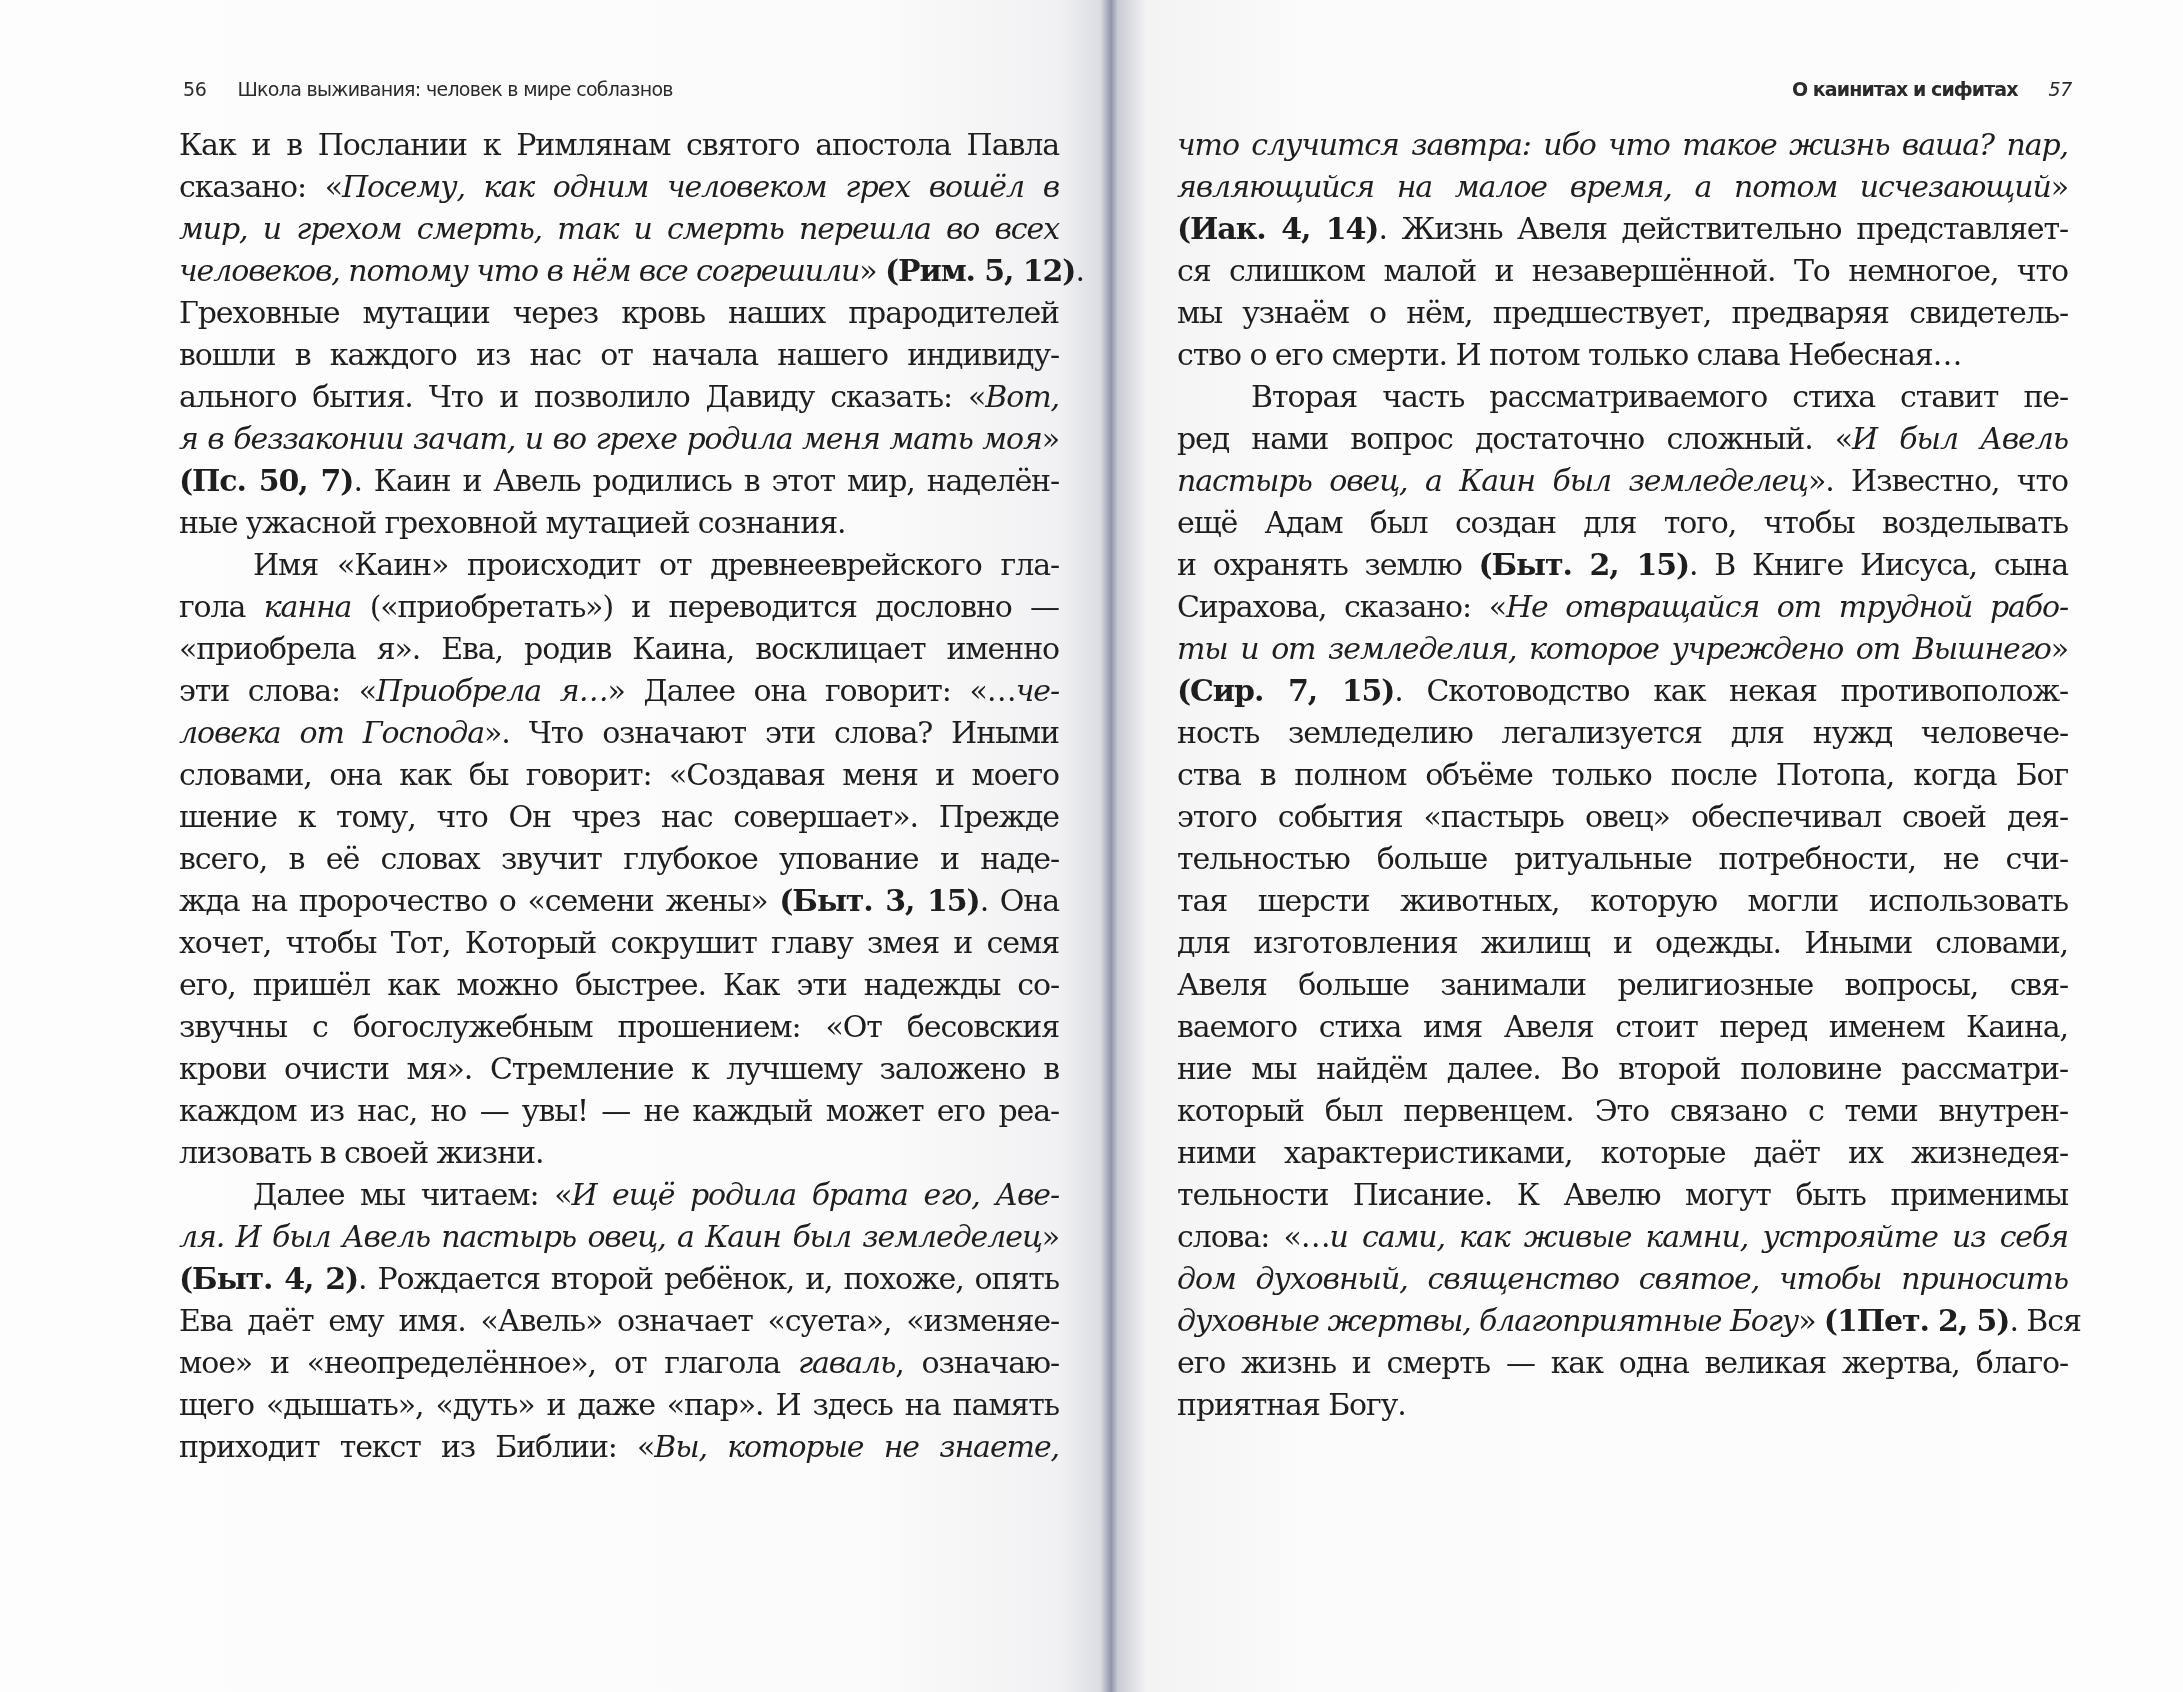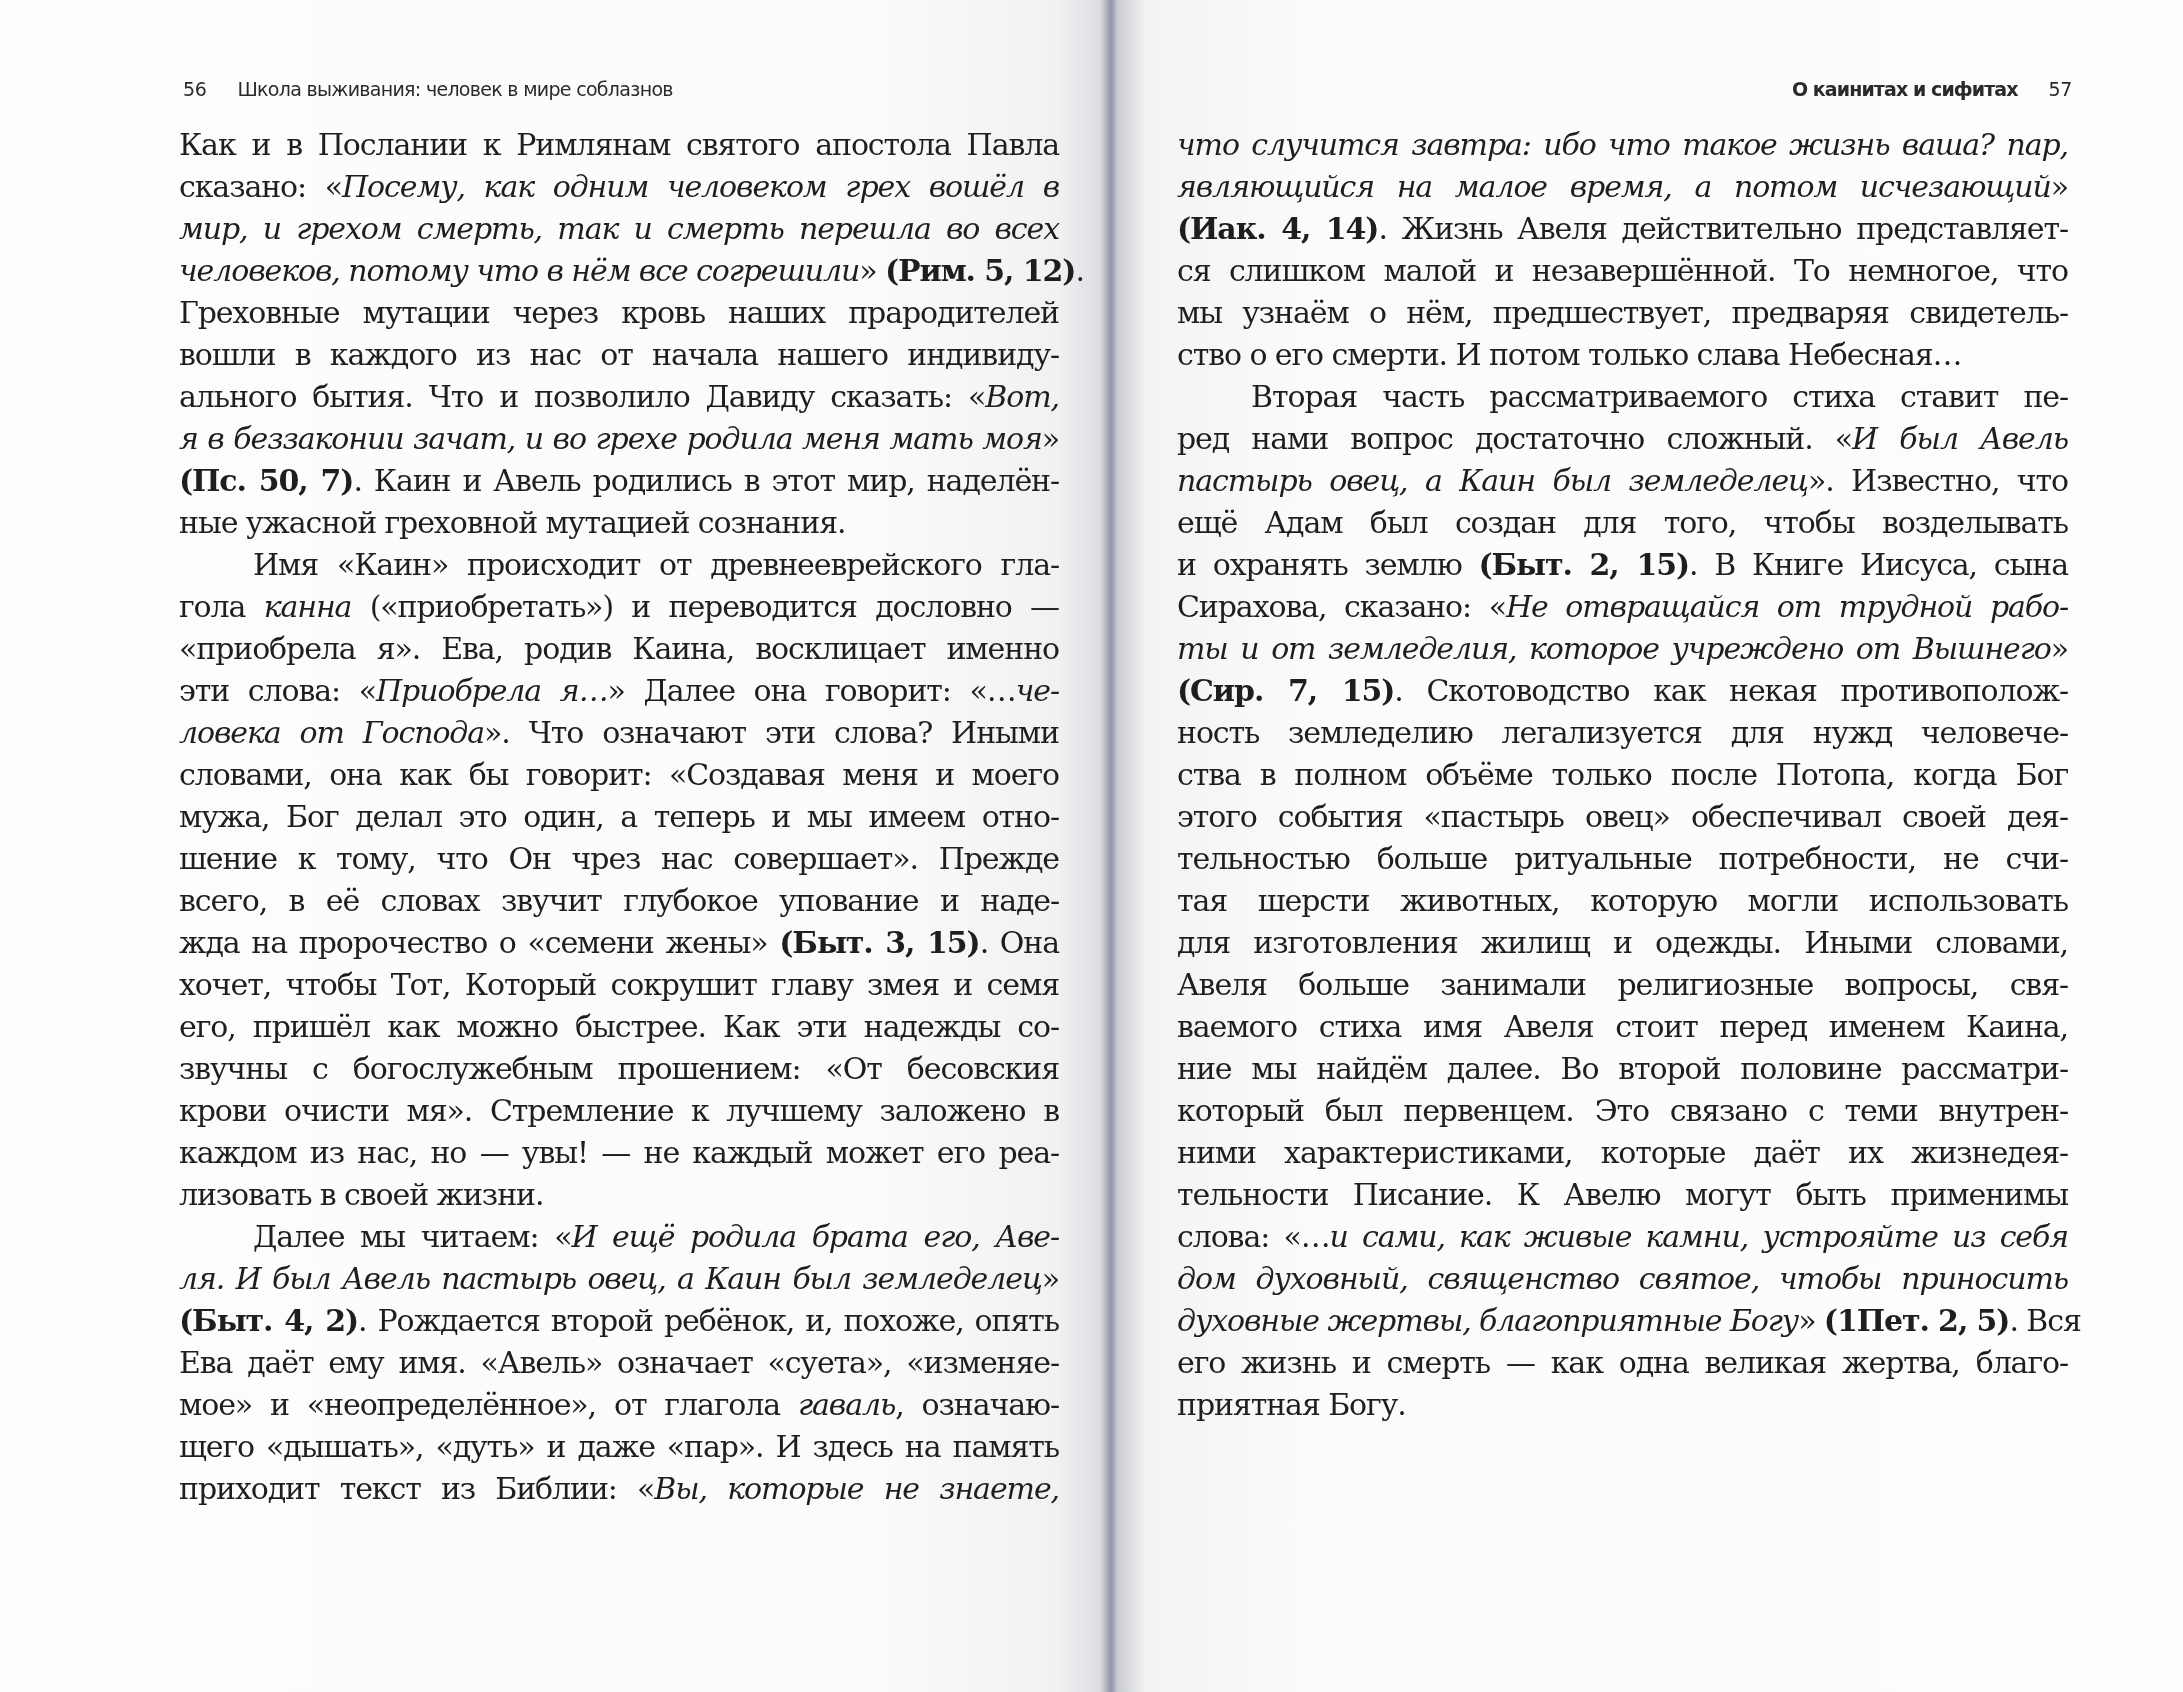--- a/index.html
+++ b/index.html
@@ -36,21 +36,21 @@
       font-size: 19px;
       line-height: 35px;
       color: #2a2a2a;
       white-space: nowrap;
       letter-spacing: -0.4px;
     }
     .page-left .running-head  { left: 183px; }
     .page-right .running-head { right: 111px; }
     .running-head .folio { display: inline-block; }
     .page-left .running-head .folio  { margin-right: 31px; }
-    .page-right .running-head .folio { margin-left: 31px; }
+    .page-right .running-head .folio { margin-left: 31px; font-style: italic; }
     .page-right .running-head .title { font-weight: bold; letter-spacing: -0.9px; }
     .page-left .running-head .title  { letter-spacing: -0.7px; }
 
     .body-text {
       position: absolute;
       top: 124px;
       font-size: 30px;
       line-height: 42px;
       letter-spacing: -1.1px;
     }
@@ -89,21 +89,20 @@
         <div class="line"><span class="seg-r">ального бытия. Что и позволило Давиду сказать: «</span><span class="seg-i">Вот,</span></div>
         <div class="line"><span class="seg-i">я в беззаконии зачат, и во грехе родила меня мать моя</span><span class="seg-r">»</span></div>
         <div class="line"><span class="seg-b">(Пс. 50, 7)</span><span class="seg-r">. Каин и Авель родились в этот мир, наделён-</span></div>
         <div class="line last"><span class="seg-r">ные ужасной греховной мутацией сознания.</span></div>
         <div class="line indent"><span class="seg-r">Имя «Каин» происходит от древнееврейского гла-</span></div>
         <div class="line"><span class="seg-r">гола </span><span class="seg-i">канна</span><span class="seg-r"> («приобретать») и переводится дословно —</span></div>
         <div class="line"><span class="seg-r">«приобрела я». Ева, родив Каина, восклицает именно</span></div>
         <div class="line"><span class="seg-r">эти слова: «</span><span class="seg-i">Приобрела я…</span><span class="seg-r">» Далее она говорит: «…</span><span class="seg-i">че-</span></div>
         <div class="line"><span class="seg-i">ловека от Господа</span><span class="seg-r">». Что означают эти слова? Иными</span></div>
         <div class="line"><span class="seg-r">словами, она как бы говорит: «Создавая меня и моего</span></div>
-        <div class="line"><span class="seg-r">мужа, Бог делал это один, а теперь и мы имеем отно-</span></div>
         <div class="line"><span class="seg-r">шение к тому, что Он чрез нас совершает». Прежде</span></div>
         <div class="line"><span class="seg-r">всего, в её словах звучит глубокое упование и наде-</span></div>
         <div class="line"><span class="seg-r">жда на пророчество о «семени жены» </span><span class="seg-b">(Быт. 3, 15)</span><span class="seg-r">. Она</span></div>
         <div class="line"><span class="seg-r">хочет, чтобы Тот, Который сокрушит главу змея и семя</span></div>
         <div class="line"><span class="seg-r">его, пришёл как можно быстрее. Как эти надежды со-</span></div>
         <div class="line"><span class="seg-r">звучны с богослужебным прошением: «От бесовския</span></div>
         <div class="line"><span class="seg-r">крови очисти мя». Стремление к лучшему заложено в</span></div>
         <div class="line"><span class="seg-r">каждом из нас, но — увы! — не каждый может его реа-</span></div>
         <div class="line last"><span class="seg-r">лизовать в своей жизни.</span></div>
         <div class="line indent"><span class="seg-r">Далее мы читаем: «</span><span class="seg-i">И ещё родила брата его, Аве-</span></div>

